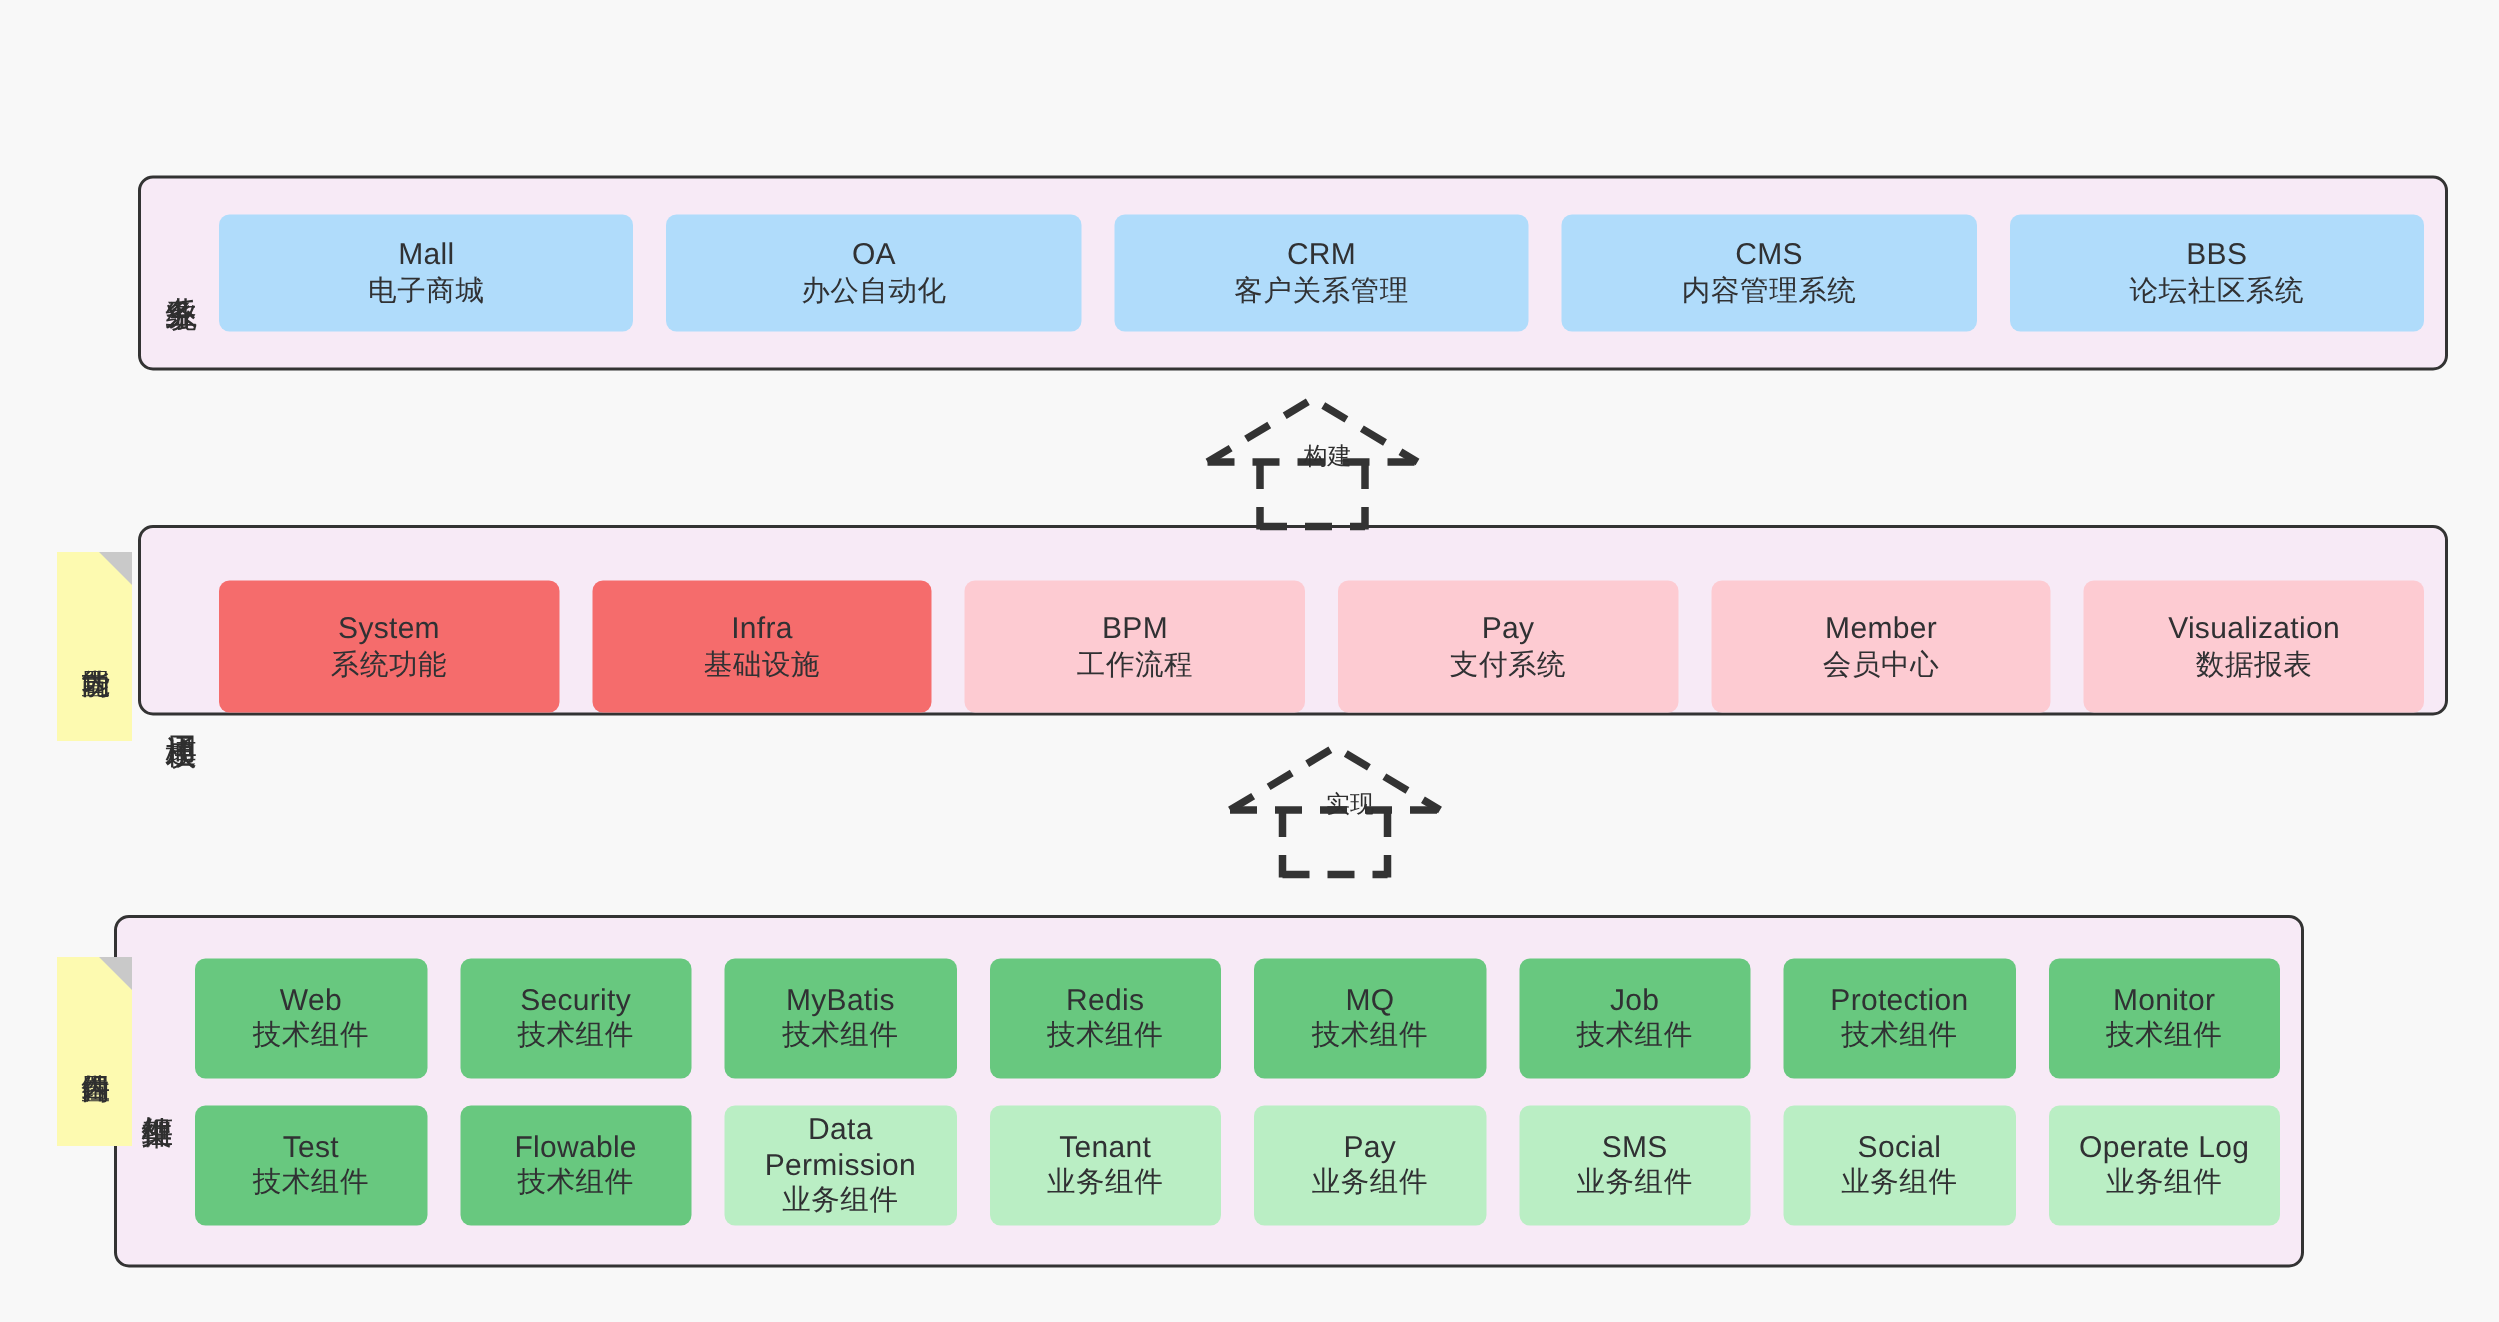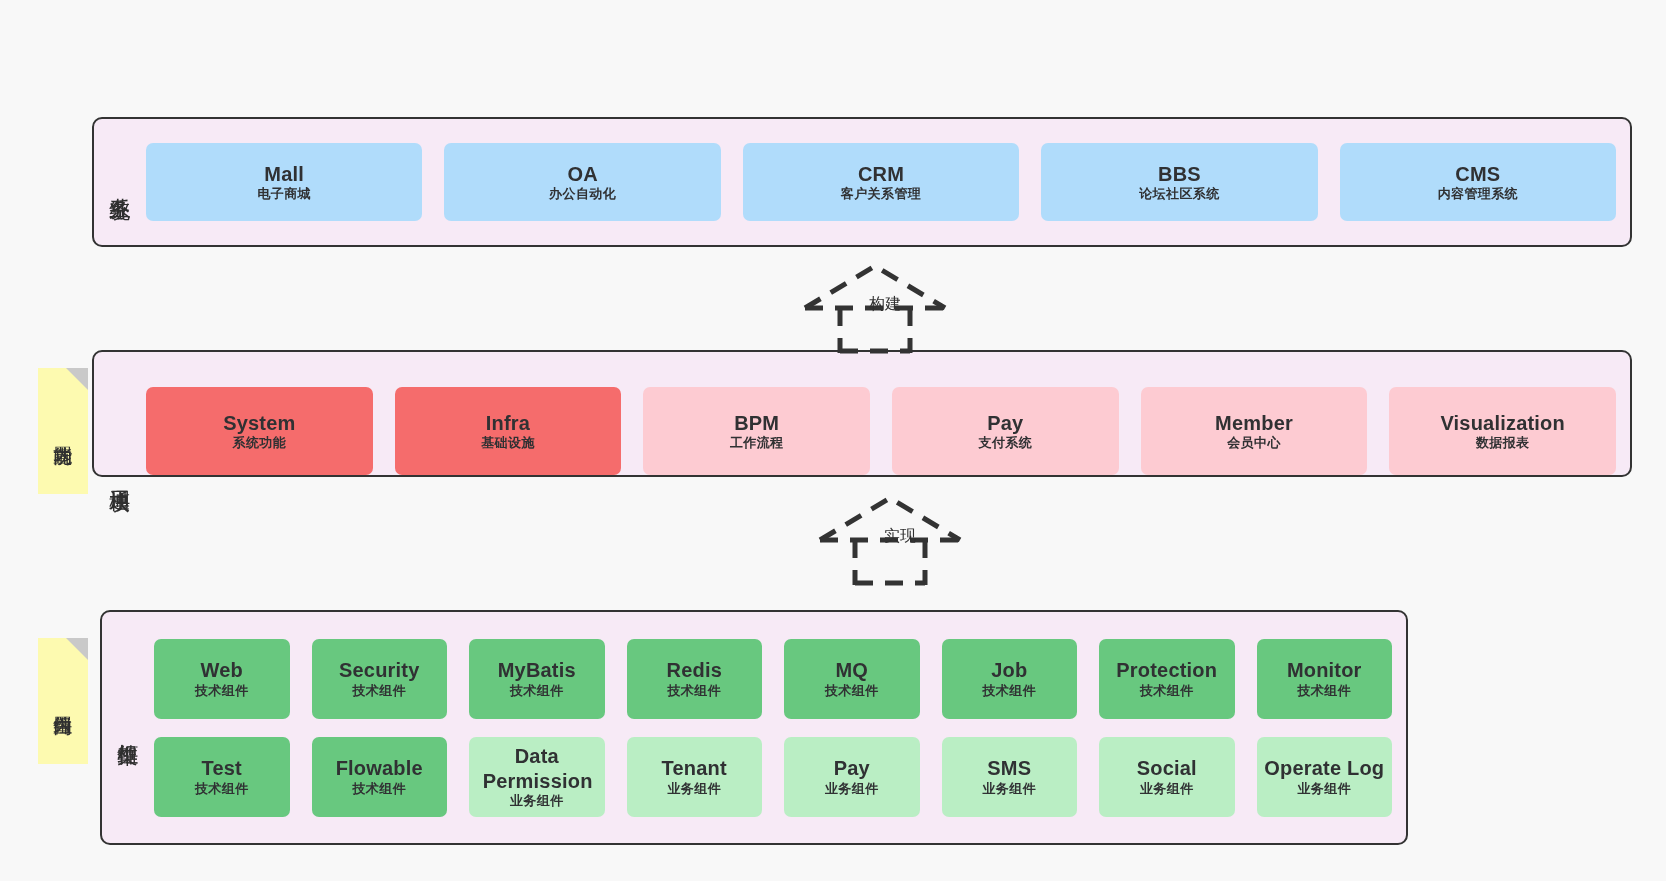--- a/index.html
+++ b/index.html
@@ -68,28 +68,27 @@
     border-radius: 7px;
     display: flex;
     flex-direction: column;
     align-items: center;
     justify-content: center;
     text-align: center;
     line-height: 1.22;
     color: #303133;
     padding: 6px 4px;
     user-select: none;
-    font-weight: bold;
   }
   .card .en {
     font-size: 20px;
     letter-spacing: 0.2px;
   }
   .card .cn {
-    font-size: 13px;
+    font-size: 19px;
     letter-spacing: 0.4px;
   }
   .card.blue       { background: #b0dcfb; height: 78px; }
   .card.red        { background: #f56c6c; height: 88px; }
   .card.pinklight  { background: #fdcbd2; height: 88px; }
   .card.green      { background: #68c87f; height: 80px; }
   .card.greenlight { background: #baeec4; height: 80px; }
 
   
   .note {
@@ -153,26 +152,26 @@
         </div>
         <div class="card blue">
           <span class="en">OA</span>
           <span class="cn">办公自动化</span>
         </div>
         <div class="card blue">
           <span class="en">CRM</span>
           <span class="cn">客户关系管理</span>
         </div>
         <div class="card blue">
+          <span class="en">CMS</span>
+          <span class="cn">内容管理系统</span>
+        </div>
+        <div class="card blue">
           <span class="en">BBS</span>
           <span class="cn">论坛社区系统</span>
-        </div>
-        <div class="card blue">
-          <span class="en">CMS</span>
-          <span class="cn">内容管理系统</span>
         </div>
       </div>
     </div>
   </div>
 
   <div class="arrow" id="arrow-build" style="left:795px; top:258px;">
     <svg width="160" height="95" viewBox="0 0 160 95" aria-hidden="true">
       <path d="M 10 50 L 80 8 L 150 50" fill="none" stroke="#333333" stroke-width="5" stroke-dasharray="18,12" stroke-linecap="butt"></path>
       <path d="M 10 50 L 150 50" fill="none" stroke="#333333" stroke-width="5" stroke-dasharray="18,12"></path>
       <path d="M 45 50 L 45 95" fill="none" stroke="#333333" stroke-width="5" stroke-dasharray="18,12"></path>
@@ -228,21 +227,21 @@
       <path d="M 45 93 L 115 93" fill="none" stroke="#333333" stroke-width="5" stroke-dasharray="18,12"></path>
     </svg>
     <span class="arrow-label">实现</span>
   </div>
 
   <div class="note" id="note-framework" style="left:38px; top:638px; width:50px; height:126px;">
     <span class="fold"></span>
     <span>内置组件</span>
   </div>
 
-  <div class="layer" id="layer-framework" style="left:100px; top:610px; width:1308px; height:235px;">
+  <div class="layer" id="layer-framework" style="left:76px; top:610px; width:1460px; height:235px;">
     <div class="layer-title">框架组件</div>
     <div class="layer-body">
 
       <div class="row">
         <div class="card green">
           <span class="en">Web</span>
           <span class="cn">技术组件</span>
         </div>
         <div class="card green">
           <span class="en">Security</span>

